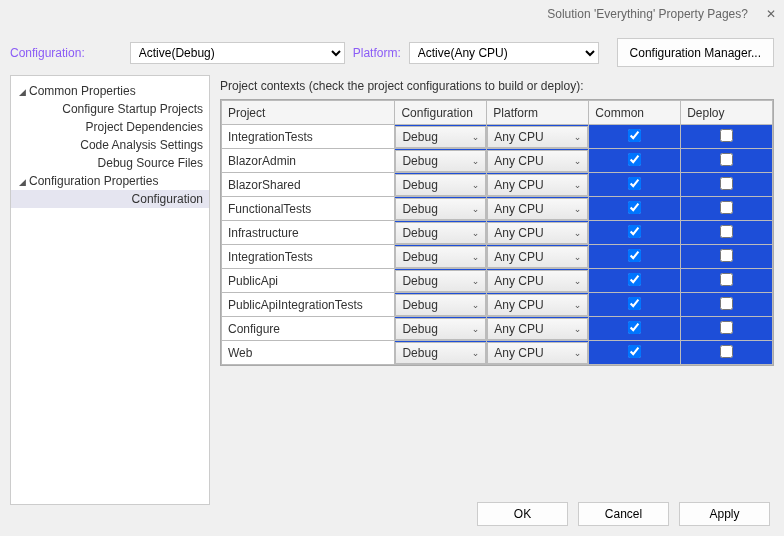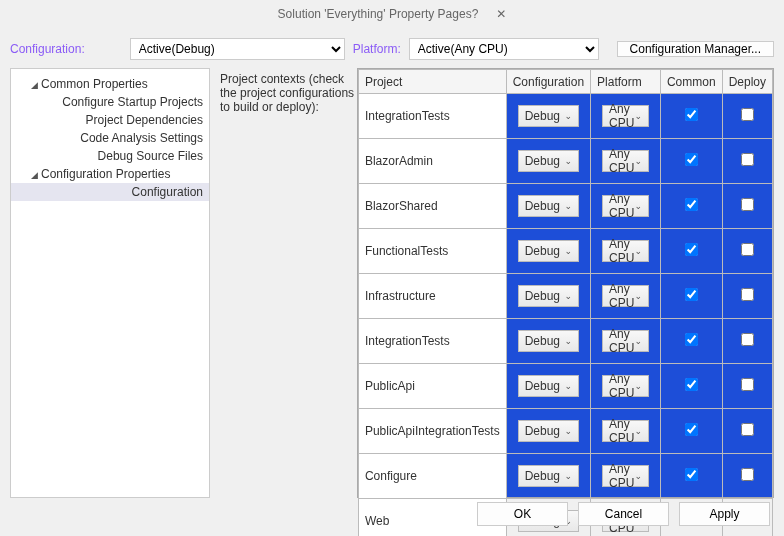--- a/index.html
+++ b/index.html
@@ -1,42 +1,42 @@
 <!DOCTYPE html>
 <html><head>
 <meta charset="utf-8">
 <style>
 * { box-sizing: border-box; margin: 0; padding: 0; font-family: 'Segoe UI', Tahoma, sans-serif; font-size: 12px; }
 body { background: #f0f0f0; width: 784px; height: 536px; overflow: hidden; color: #333; }
-.titlebar { display: flex; align-items: center; justify-content: center; height: 28px; padding: 0 8px; background: #f0f0f0; }
+.titlebar { display: flex; align-items: center; justify-content: flex-end; height: 28px; padding: 0 8px; background: #f0f0f0; }
 .titlebar .title { color: #666; }
 .titlebar .controls { display: flex; gap: 18px; color: #666; }
 .titlebar .controls span { cursor: default; }
 .selector-row { display: flex; align-items: center; gap: 8px; padding: 10px 10px 8px 10px; }
 .selector-row label { color: #8b5cf6; }
 .selector-row select { height: 22px; border: 1px solid #ccc; background: #fff; padding: 0 4px; }
 .selector-row select.config { width: 215px; margin-left: 37px; }
 .selector-row select.platform { width: 190px; }
-.selector-row .cfgmgr { margin-left: auto; height: 16px; padding: 0 12px; background: #fdfdfd; border: 1px solid #ccc; }
+.selector-row .cfgmgr { margin-left: auto; height: 29px; padding: 0 12px; background: #fdfdfd; border: 1px solid #ccc; }
 .content { display: flex; padding: 0 10px; gap: 10px; height: 430px; }
 .tree { width: 200px; border: 1px solid #ccc; background: #fff; padding: 6px 0; }
 .tree-item { padding: 2px 6px 2px 10px; white-space: nowrap; cursor: default; }
-.tree-item.header { padding-left: 20px; }
+.tree-item.header { padding-left: 8px; }
 .tree-item.header::before { content: "◢"; font-size: 9px; display: inline-block; width: 10px; color: #555; }
 .tree-item.leaf { padding-left: 32px; text-align: right; }
 .tree-item.selected { background: #e5e5f0; }
-.main { flex: 1; display: flex; flex-direction: row; }
+.main { flex: 1; display: flex; flex-direction: column; }
 .main .hint { padding: 4px 0 6px 0; color: #333; }
 .grid { border: 1px solid #aaa; background: #1d4ed8; }
 table { border-collapse: collapse; width: 100%; }
 th, td { border: 1px solid #bbb; text-align: left; height: 24px; padding: 0 6px; }
 th { background: #f5f5f5; font-weight: normal; color: #333; }
 td.proj { background: #fff; }
 td.ddcell { padding: 0; }
-.dd { display: flex; align-items: center; justify-content: space-between; height: 22px; padding: 0 6px; background: linear-gradient(#f8f8f8,#e8e8e8); border: 1px solid #bbb; margin: 11px; }
+.dd { display: flex; align-items: center; justify-content: space-between; height: 22px; padding: 0 6px; background: linear-gradient(#f8f8f8,#e8e8e8); border: 1px solid #bbb; margin: 0; }
 .dd .chev { font-size: 9px; color: #555; }
 td.ck { text-align: center; }
 td.ck input { width: 13px; height: 13px; }
 .footer { position: absolute; bottom: 10px; right: 14px; display: flex; gap: 10px; }
 .footer button { width: 91px; height: 24px; background: #fdfdfd; border: 1px solid #ccc; }
 th.col-proj { width: 170px; }
 th.col-config { width: 90px; }
 th.col-plat { width: 100px; }
 th.col-build { width: 90px; }
 th.col-deploy { width: 90px; }

